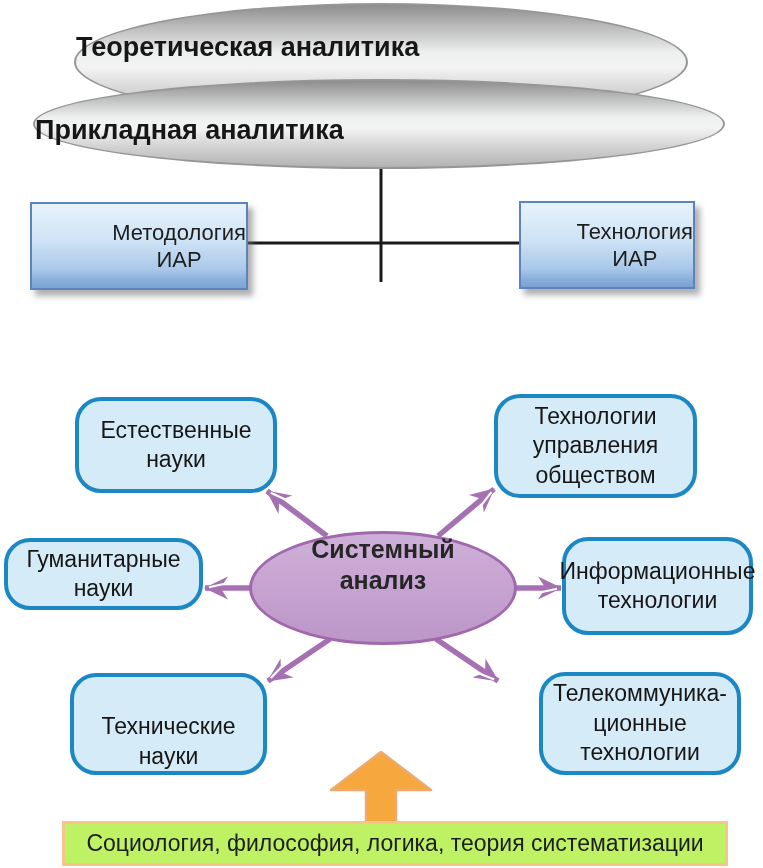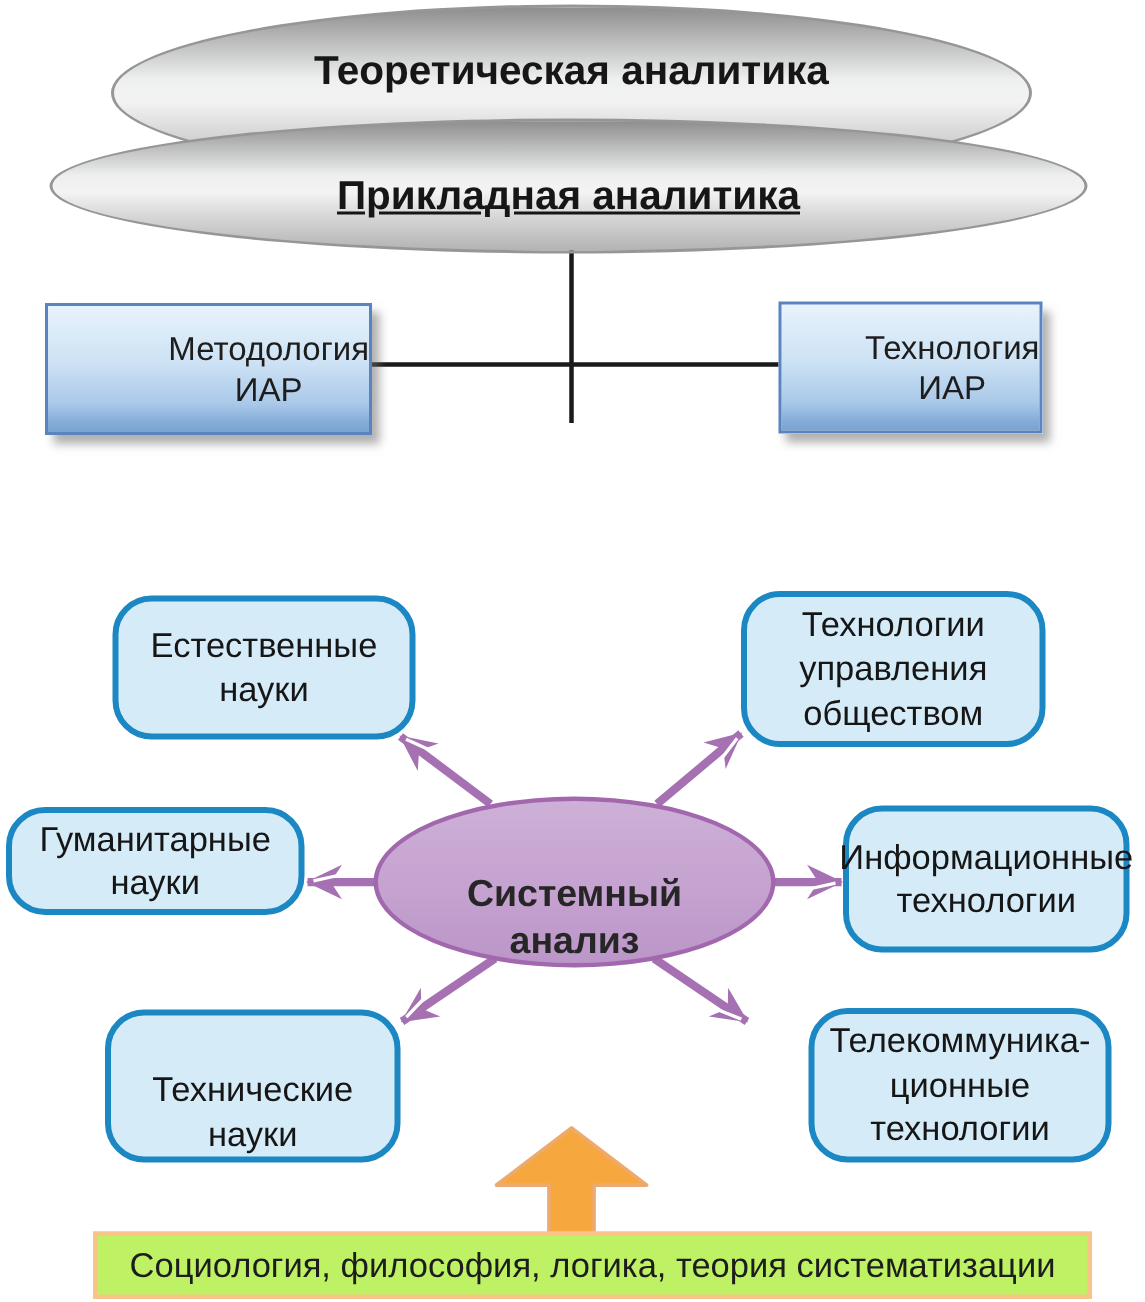--- a/index.html
+++ b/index.html
@@ -9,25 +9,25 @@
     position:relative; width:763px; height:868px; background:#ffffff;
     overflow:hidden;
   }
   .label { white-space:pre-line; text-align:center; }
 
   
   .gray-ellipse {
     position:absolute; border-radius:50%;
     border:2px solid #969696;
     background:linear-gradient(180deg,#8e8e8e 0%,#eef0ef 42%,#f3f3f3 55%,#d9d9d9 72%,#b3b3b3 100%);
-    display:flex; align-items:center; justify-content:center;
+    display:flex; align-items:center; 
     font-weight:bold; font-size:27px; color:#161616; z-index:3;
   }
   #ellipse-theoretical { left:74px; top:3px; width:614px; height:118px; padding-bottom:30px; z-index:2; }
-  #ellipse-applied     { left:33px; top:79px; width:692px; height:90px; padding-top:12px; z-index:3;text-decoration:underline; }
+  #ellipse-applied     { left:33px; top:79px; width:692px; height:90px; padding-top:12px; z-index:3; }
 
   
   .iar-box {
     position:absolute;
     border:2px solid #5b83bd;
     background:linear-gradient(180deg,#e7f3fc 0%,#cde2f4 45%,#a9c8e9 78%,#86add9 92%,#7aa3d2 100%);
     box-shadow:5px 6px 6px rgba(110,110,110,0.55);
     display:flex; align-items:center; justify-content:flex-end;
     font-size:22px; line-height:1.25; color:#1d1d1d; z-index:4;padding-left:44px;
   }
@@ -49,21 +49,21 @@
   #box-infotech  { left:562px; top:537px; width:191px; height:98px; }
   #box-techsci   { left:70px;  top:673px; width:197px; height:102px;align-items:flex-end; }
   #box-telecom   { left:495px; top:672px; width:202px; height:103px;margin-left:44px; }
 
   
   #ellipse-system {
     position:absolute; left:249px; top:531px; width:268px; height:114px;
     border-radius:50%;
     border:3px solid #a268ae;
     background:linear-gradient(180deg,#cdb0d8 0%,#c5a2d0 55%,#bb96c8 100%);
-    display:flex; align-items:flex-end; justify-content:center;
+    display:flex; align-items:flex-start; justify-content:center;
     font-weight:bold; font-size:25px; line-height:1.22; color:#262626; z-index:4;
   }
 
   
   #foundation-bar {
     position:absolute; left:62px; top:821px; width:666px; height:45px;
     background:#bef264; border:3px solid #f8c488;
     display:flex; align-items:center; justify-content:center;
     font-size:23px; color:#1d1d1d; z-index:4;
   }

